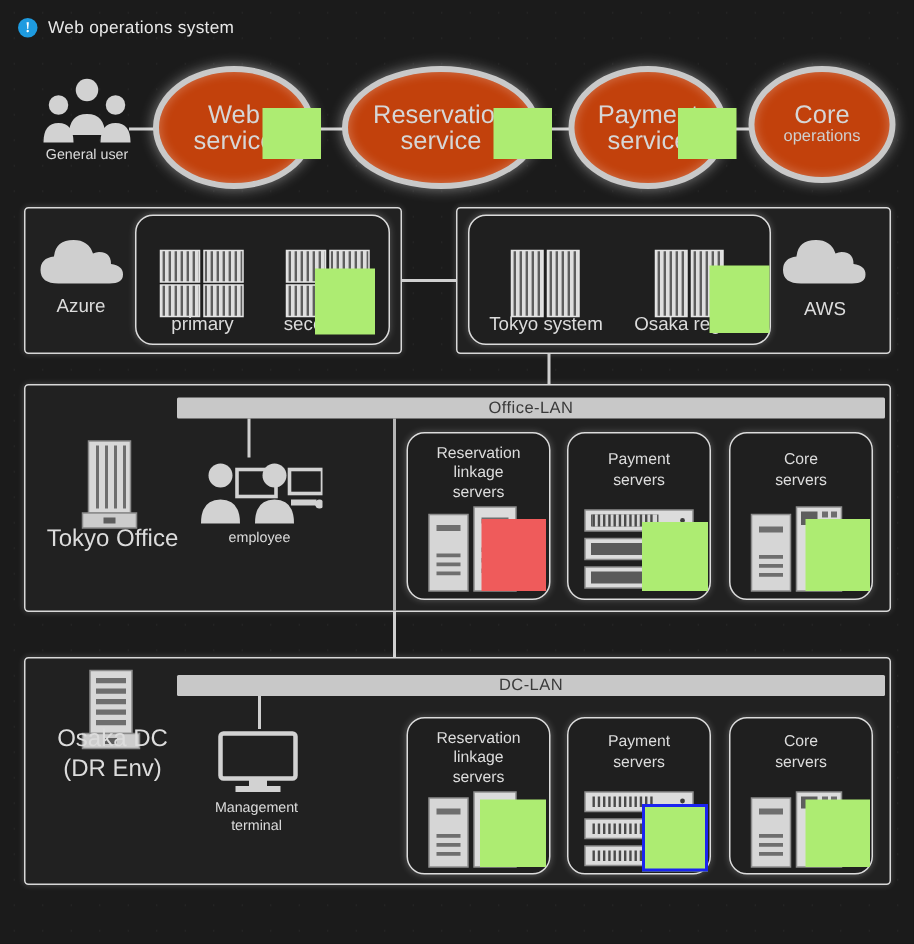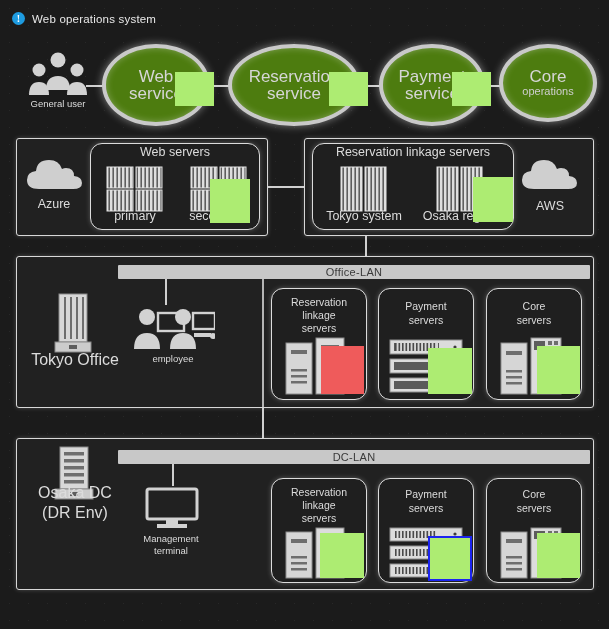--- a/index.html
+++ b/index.html
@@ -56,21 +56,21 @@
     position:absolute;
     border:1.5px solid #dcdcdc;
     border-radius:12px;
     background:#1f1f1f;
     box-shadow:0 0 5px rgba(255,255,255,.25);
   }
   .ellipse{
     position:absolute;
     border-radius:50%;
     border:4px solid #c9c9c9;
-    background:#4d7c0f;
+    background:#c2410c;
     box-shadow:0 0 9px rgba(255,255,255,.45),
                inset 0 0 7px rgba(255,255,255,.30);
     display:flex;flex-direction:column;
     align-items:center;justify-content:center;
     text-align:center;
   }
   .ell-main{ color:#d6d6d6; font-size:17px; line-height:17px; }
   .ell-sub { color:#cfcfcf; font-size:11px; line-height:13px; }
 
   .lbl{ position:absolute; color:#dcdcdc; text-align:center; }
@@ -167,21 +167,20 @@
   <div class="lbl lbl-md" style="left:12px;top:197px;width:84px;">Azure</div>
 
   <div class="icon" style="left:520px;top:156px;">
     <svg width="58" height="36" viewBox="0 0 58 36">
       <path fill="#cfcfcf" d="M14 33 q-12 0 -12 -9 q0 -8 9 -9 q1 -11 13 -11 q10 0 13 9 q2 -1 4 -1 q8 0 8 8 q8 1 8 7 q0 6 -9 6 z"></path>
     </svg>
   </div>
   <div class="lbl lbl-md" style="left:508px;top:199px;width:84px;">AWS</div>
 
   <div class="rbox" style="left:90px;top:143px;width:170px;height:87px;"></div>
-  <div class="lbl lbl-md" style="left:90px;top:145px;width:170px;">Web servers</div>
 
   <div class="icon" style="left:106px;top:166px;">
     <svg width="58" height="46" viewBox="0 0 58 46">
       <defs>
         <pattern id="slats" width="4" height="4" patternUnits="userSpaceOnUse">
           <rect width="4" height="4" fill="#5e5e5e"></rect>
             <rect width="2.4" height="4" fill="#dedede"></rect>
         </pattern>
       </defs>
       <g stroke="#e4e4e4" stroke-width="1">
@@ -201,21 +200,20 @@
         <rect x="30" y="1" width="26" height="21" fill="url(#slats)"></rect>
         <rect x="1" y="24" width="26" height="21" fill="url(#slats)"></rect>
         <rect x="30" y="24" width="26" height="21" fill="url(#slats)"></rect>
       </g>
     </svg>
   </div>
   <div class="lbl lbl-md" style="left:172px;top:209px;width:92px;">secondary</div>
   <div class="ov ov-green" style="left:210px;top:179px;width:40px;height:44px;"></div>
 
   <div class="rbox" style="left:312px;top:143px;width:202px;height:87px;"></div>
-  <div class="lbl lbl-md" style="left:312px;top:145px;width:202px;">Reservation linkage servers</div>
 
   <div class="icon" style="left:340px;top:166px;">
     <svg width="48" height="46" viewBox="0 0 48 46">
       <g stroke="#e4e4e4" stroke-width="1">
         <rect x="1" y="1" width="21" height="44" fill="url(#slats)"></rect>
         <rect x="25" y="1" width="21" height="44" fill="url(#slats)"></rect>
       </g>
     </svg>
   </div>
   <div class="lbl lbl-md" style="left:318px;top:209px;width:92px;">Tokyo system</div>

